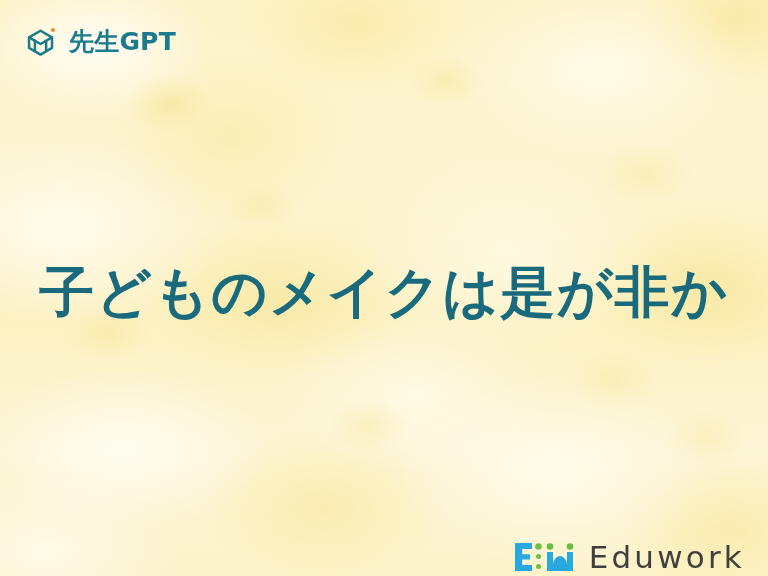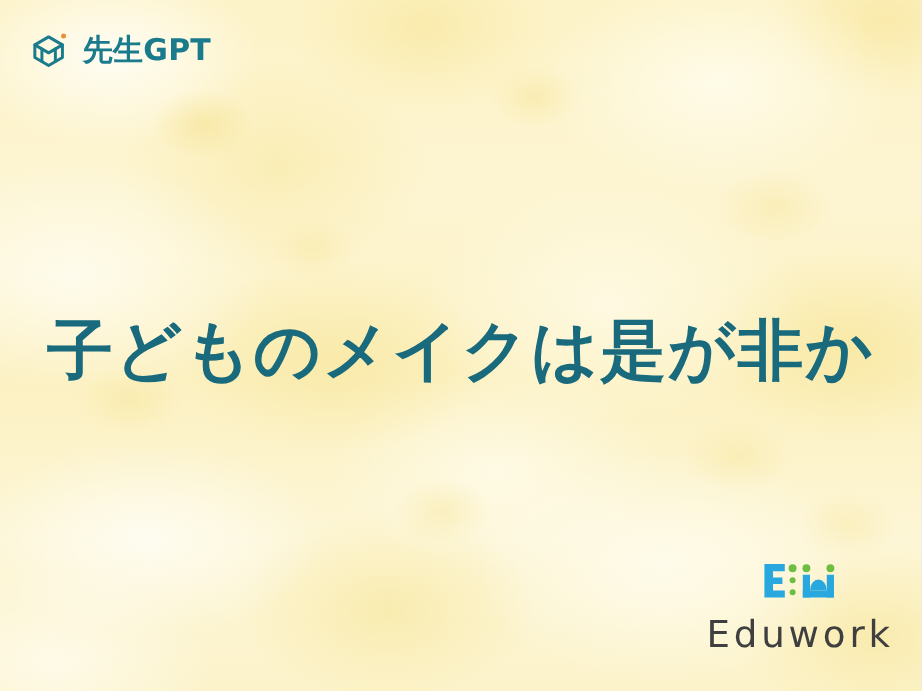--- a/index.html
+++ b/index.html
@@ -12,21 +12,21 @@
     height: 576px;
     overflow: hidden;
     font-family: "DejaVu Sans", "Liberation Sans", sans-serif;
   }
 
   .slide {
     position: relative;
     width: 768px;
     height: 576px;
     overflow: hidden;
-    background-color: #e5e5e5;
+    background-color: #86efac;
   }
 
   
   .bg-layer {
     position: absolute;
     inset: 0;
     pointer-events: none;
   }
 
   .bg-base {
@@ -119,26 +119,25 @@
     line-height: 1.2;
     white-space: nowrap;
     text-align: center;
     font-family: "DejaVu Sans", "Liberation Sans", sans-serif;
   }
 
   
   .footer-logo {
     position: absolute;
     right: 23px;
-    bottom: 31px;
+    bottom: 2px;
     display: flex;
     align-items: center;
     gap: 13px;
     z-index: 5;
-    flex-direction: column;
   }
   .footer-mark {
     width: 62px;
     height: 34px;
     display: block;
     flex: 0 0 auto;
   }
   .footer-name {
     font-size: 31px;
     font-weight: 500;

